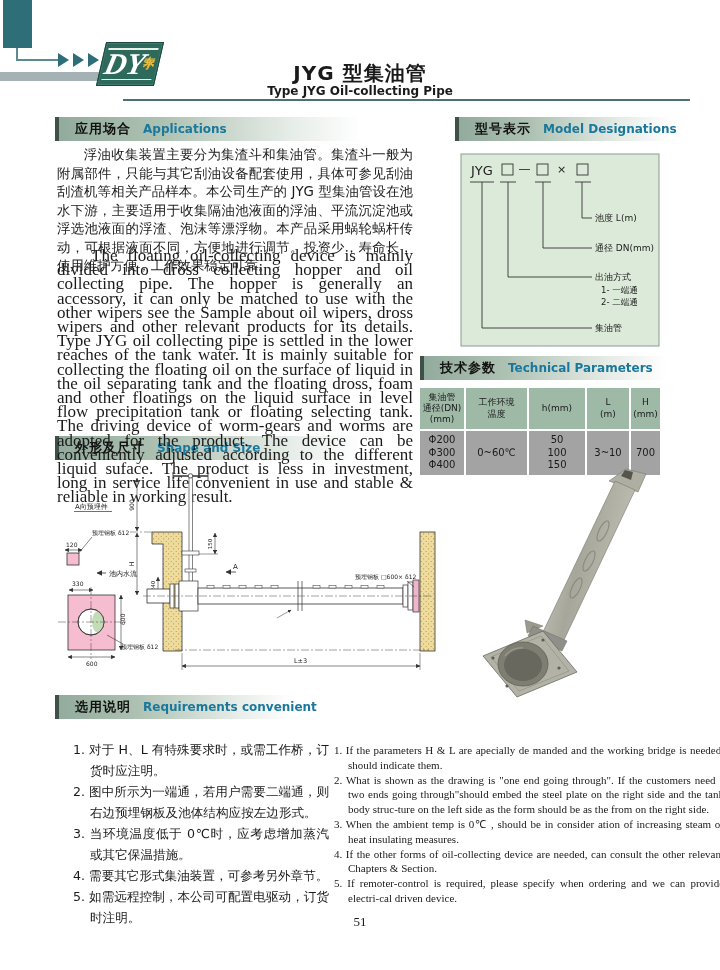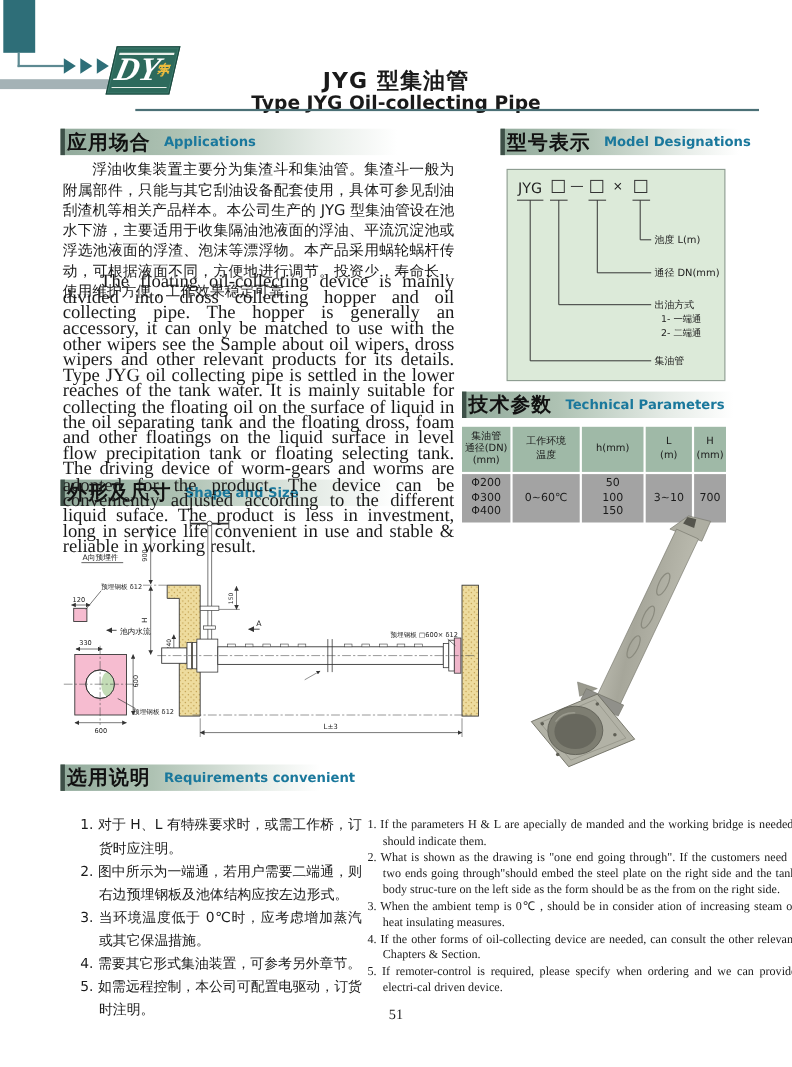--- a/index.html
+++ b/index.html
@@ -15,27 +15,27 @@
   
   .logo{position:absolute;left:101px;top:42px;width:56px;height:42px;background:#2d6a5c;
         transform:skewX(-13deg);border:1px solid #1d4a40;box-shadow:inset 0 0 0 1px #3d7a6c;}
   .logo-stripe{position:absolute;left:3px;right:3px;height:1.5px;background:#e9efe9;}
   .logo-dy{position:absolute;left:3px;top:0px;color:#ffffff;font-family:"Liberation Serif",serif;
         font-style:italic;font-weight:bold;font-size:30px;line-height:42px;}
   .logo-cn{position:absolute;right:3px;top:4px;color:#eebd3e;font-weight:bold;font-size:11px;
         writing-mode:vertical-rl;text-orientation:upright;letter-spacing:2px;}
   
   .title-zh{position:absolute;left:0;right:0;top:60px;text-align:center;font-size:20px;font-weight:bold;letter-spacing:1px;}
-  .title-en{position:absolute;left:0;right:0;top:84px;text-align:center;font-size:17px;font-weight:bold;}
+  .title-en{position:absolute;left:0;right:0;top:84px;text-align:center;font-size:12px;font-weight:bold;}
   .head-rule{position:absolute;left:123px;top:99px;width:567px;height:2px;background:#4b7076;}
   
   .sec{position:absolute;height:24px;display:flex;align-items:center;
        background:linear-gradient(90deg,#91aa9b 0%,#aec2b3 30%,#e6ece7 65%,#ffffff 85%);}
   .sec::before{content:"";position:absolute;left:0;top:0;bottom:0;width:4px;background:#3e5048;}
-  .sec .zh{margin-left:6px;font-size:18px;font-weight:bold;color:#111;letter-spacing:1px;}
+  .sec .zh{margin-left:20px;font-size:13px;font-weight:bold;color:#111;letter-spacing:1px;}
   .sec .en{margin-left:12px;font-size:12px;font-weight:bold;color:#1a789c;}
   
   .para-zh{position:absolute;left:57px;top:146px;width:356px;font-size:13.4px;line-height:18.5px;
        text-align:justify;text-indent:2em;}
   .para-en{position:absolute;left:57px;top:249px;width:356px;font-family:"Liberation Serif",serif;
        font-size:17px;line-height:14.2px;text-align:justify;text-indent:2em;}
   
   .ttable{position:absolute;left:420px;top:388px;display:grid;
        grid-template-columns:44px 61px 56px 42px 29px;grid-template-rows:41px 44px;gap:2px;}
   .ttable .th{background:#9fb9a7;font-size:9px;}

